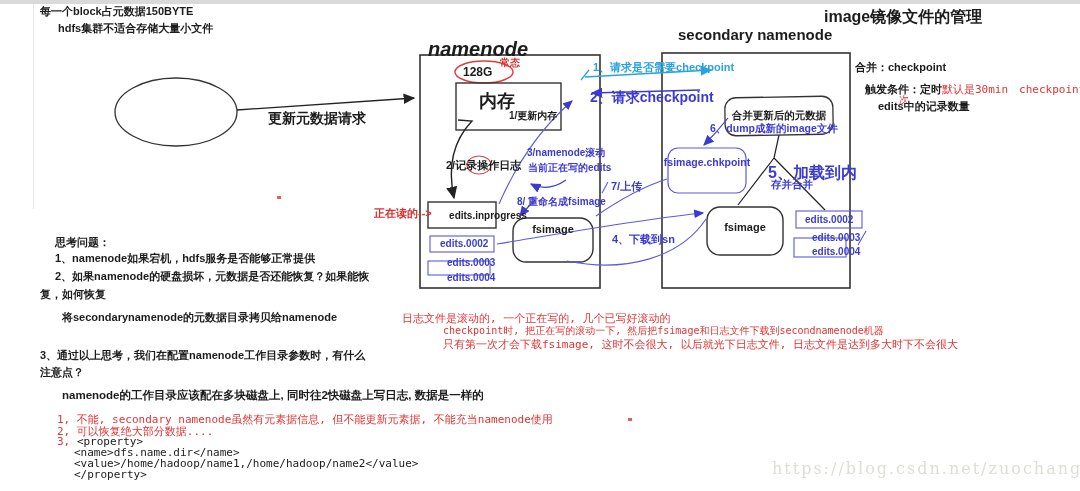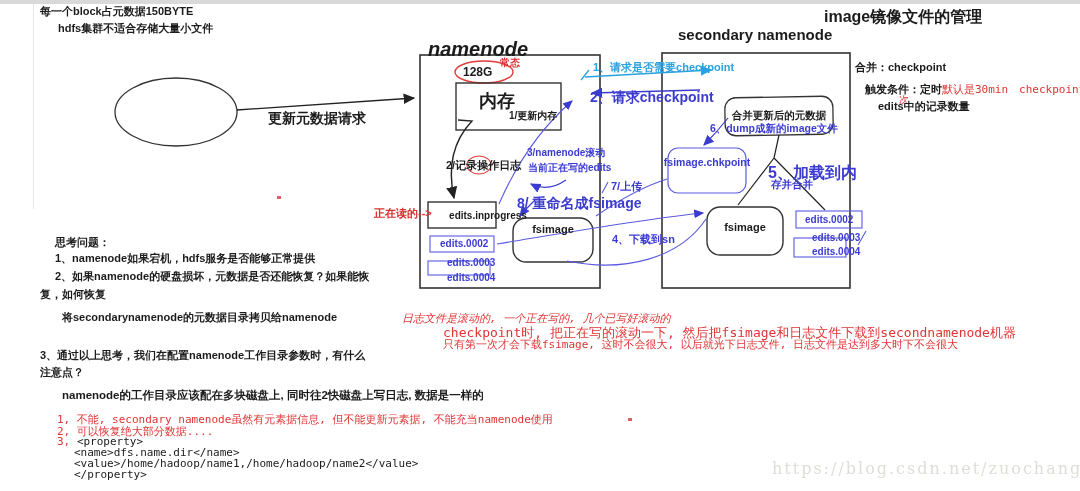--- a/index.html
+++ b/index.html
@@ -106,21 +106,21 @@
 <div class="abs blue" style="left:440px;top:238px;font-size:10px;">edits.0002</div>
 <div class="abs blue" style="left:447px;top:257px;font-size:10px;">edits.0003</div>
 <div class="abs blue" style="left:447px;top:272px;font-size:10px;">edits.0004</div>
 <div class="abs hw center" style="left:513px;top:214px;width:80px;height:30px;font-size:11px;">fsimage</div>
 
 <div class="abs cyan" style="left:593px;top:60px;font-size:11px;">1、请求是否需要checkpoint</div>
 <div class="abs blue" style="left:590px;top:89px;font-size:14px;">2、请求checkpoint</div>
 <div class="abs blue" style="left:527px;top:146px;font-size:10px;">3/namenode滚动</div>
 <div class="abs blue" style="left:528px;top:161px;font-size:10px;">当前正在写的edits</div>
 <div class="abs blue" style="left:611px;top:179px;font-size:11px;">7/上传</div>
-<div class="abs blue" style="left:517px;top:195px;font-size:14px;">8/ 重命名成fsimage</div>
+<div class="abs blue" style="left:517px;top:195px;font-size:10px;">8/ 重命名成fsimage</div>
 <div class="abs blue" style="left:612px;top:232px;font-size:11px;">4、下载到sn</div>
 
 <div class="abs hw center" style="left:725px;top:97px;width:108px;height:38px;font-size:10.5px;">合并更新后的元数据</div>
 <div class="abs blue" style="left:710px;top:122px;font-size:10.5px;">6、dump成新的image文件</div>
 <div class="abs blue center" style="left:668px;top:148px;width:78px;height:28px;font-size:10.5px;">fsimage.chkpoint</div>
 <div class="abs blue" style="left:768px;top:163px;font-size:16px;">5、加载到内</div>
 <div class="abs blue" style="left:771px;top:178px;font-size:10.5px;">存并合并</div>
 <div class="abs hw center" style="left:707px;top:207px;width:76px;height:40px;font-size:11px;">fsimage</div>
 <div class="abs blue" style="left:805px;top:214px;font-size:10px;">edits.0002</div>
 <div class="abs blue" style="left:812px;top:232px;font-size:10px;">edits.0003</div>
@@ -135,22 +135,22 @@
 
 <div class="abs hw" style="left:55px;top:235px;font-size:11px;">思考问题：</div>
 <div class="abs hw" style="left:55px;top:251px;font-size:11px;">1、namenode如果宕机，hdfs服务是否能够正常提供</div>
 <div class="abs hw" style="left:55px;top:269px;font-size:11px;">2、如果namenode的硬盘损坏，元数据是否还能恢复？如果能恢</div>
 <div class="abs hw" style="left:40px;top:287px;font-size:11px;">复，如何恢复</div>
 <div class="abs hw" style="left:62px;top:310px;font-size:11px;">将secondarynamenode的元数据目录拷贝给namenode</div>
 <div class="abs hw" style="left:40px;top:348px;font-size:11px;">3、通过以上思考，我们在配置namenode工作目录参数时，有什么</div>
 <div class="abs hw" style="left:40px;top:365px;font-size:11px;">注意点？</div>
 <div class="abs hw" style="left:62px;top:388px;font-size:11.5px;">namenode的工作目录应该配在多块磁盘上, 同时往2快磁盘上写日志, 数据是一样的</div>
 
-<div class="abs rednote" style="left:402px;top:311px;font-size:11px;font-style:italic;">日志文件是滚动的, 一个正在写的, 几个已写好滚动的</div>
-<div class="abs rednote" style="left:443px;top:324px;font-size:13px;text-align:center;">checkpoint时, 把正在写的滚动一下, 然后把fsimage和日志文件下载到secondnamenode机器</div>
+<div class="abs rednote" style="left:402px;top:311px;font-size:11px;">日志文件是滚动的, 一个正在写的, 几个已写好滚动的</div>
+<div class="abs rednote" style="left:443px;top:324px;font-size:10px;text-align:center;">checkpoint时, 把正在写的滚动一下, 然后把fsimage和日志文件下载到secondnamenode机器</div>
 <div class="abs rednote" style="left:443px;top:337px;font-size:11px;">只有第一次才会下载fsimage, 这时不会很大, 以后就光下日志文件, 日志文件是达到多大时下不会很大</div>
 
 <div class="abs rednote" style="left:57px;top:412px;font-size:11px;">1, 不能, secondary namenode虽然有元素据信息, 但不能更新元素据, 不能充当namenode使用</div>
 <div class="abs rednote" style="left:57px;top:424px;font-size:11px;">2, 可以恢复绝大部分数据....</div>
 <div class="abs" style="left:57px;top:435px;font-size:11px;">
   <span class="rednote" style="font-size:11px;">3, </span><span class="code">&lt;property&gt;</span>
 </div>
 <div class="abs code" style="left:74px;top:446px;font-size:11px;">&lt;name&gt;dfs.name.dir&lt;/name&gt;</div>
 <div class="abs code" style="left:74px;top:457px;font-size:11px;">&lt;value&gt;/home/hadoop/name1,/home/hadoop/name2&lt;/value&gt;</div>
 <div class="abs code" style="left:74px;top:468px;font-size:11px;">&lt;/property&gt;</div>

